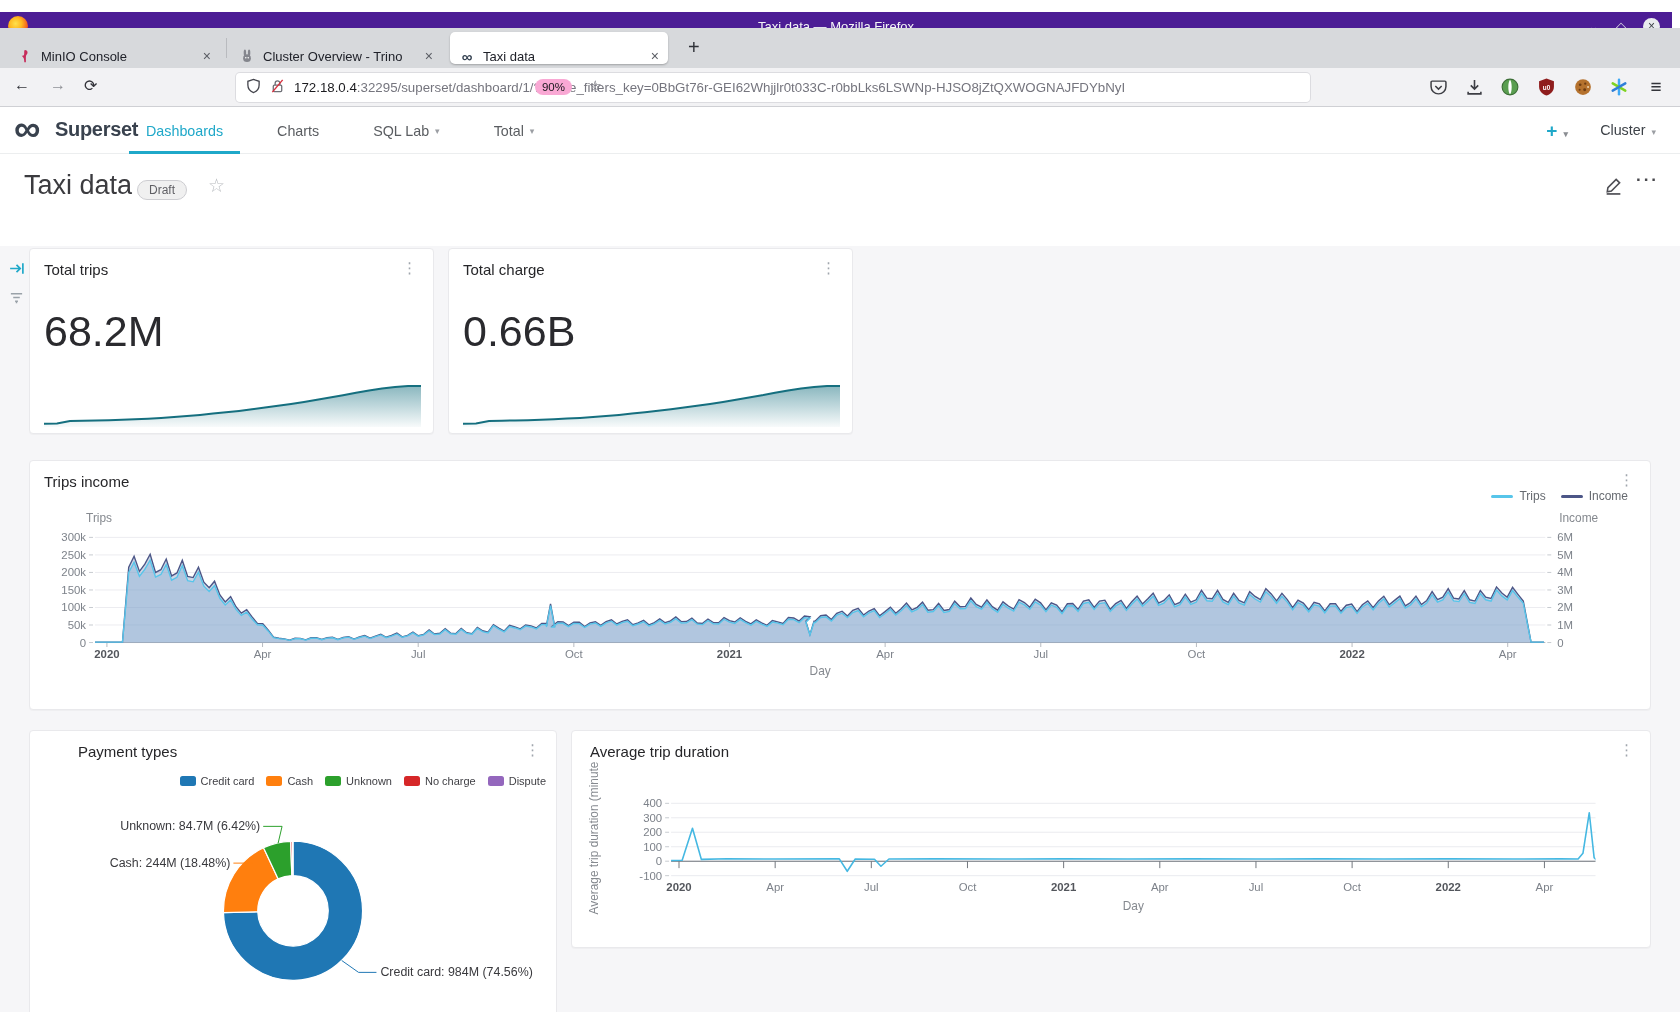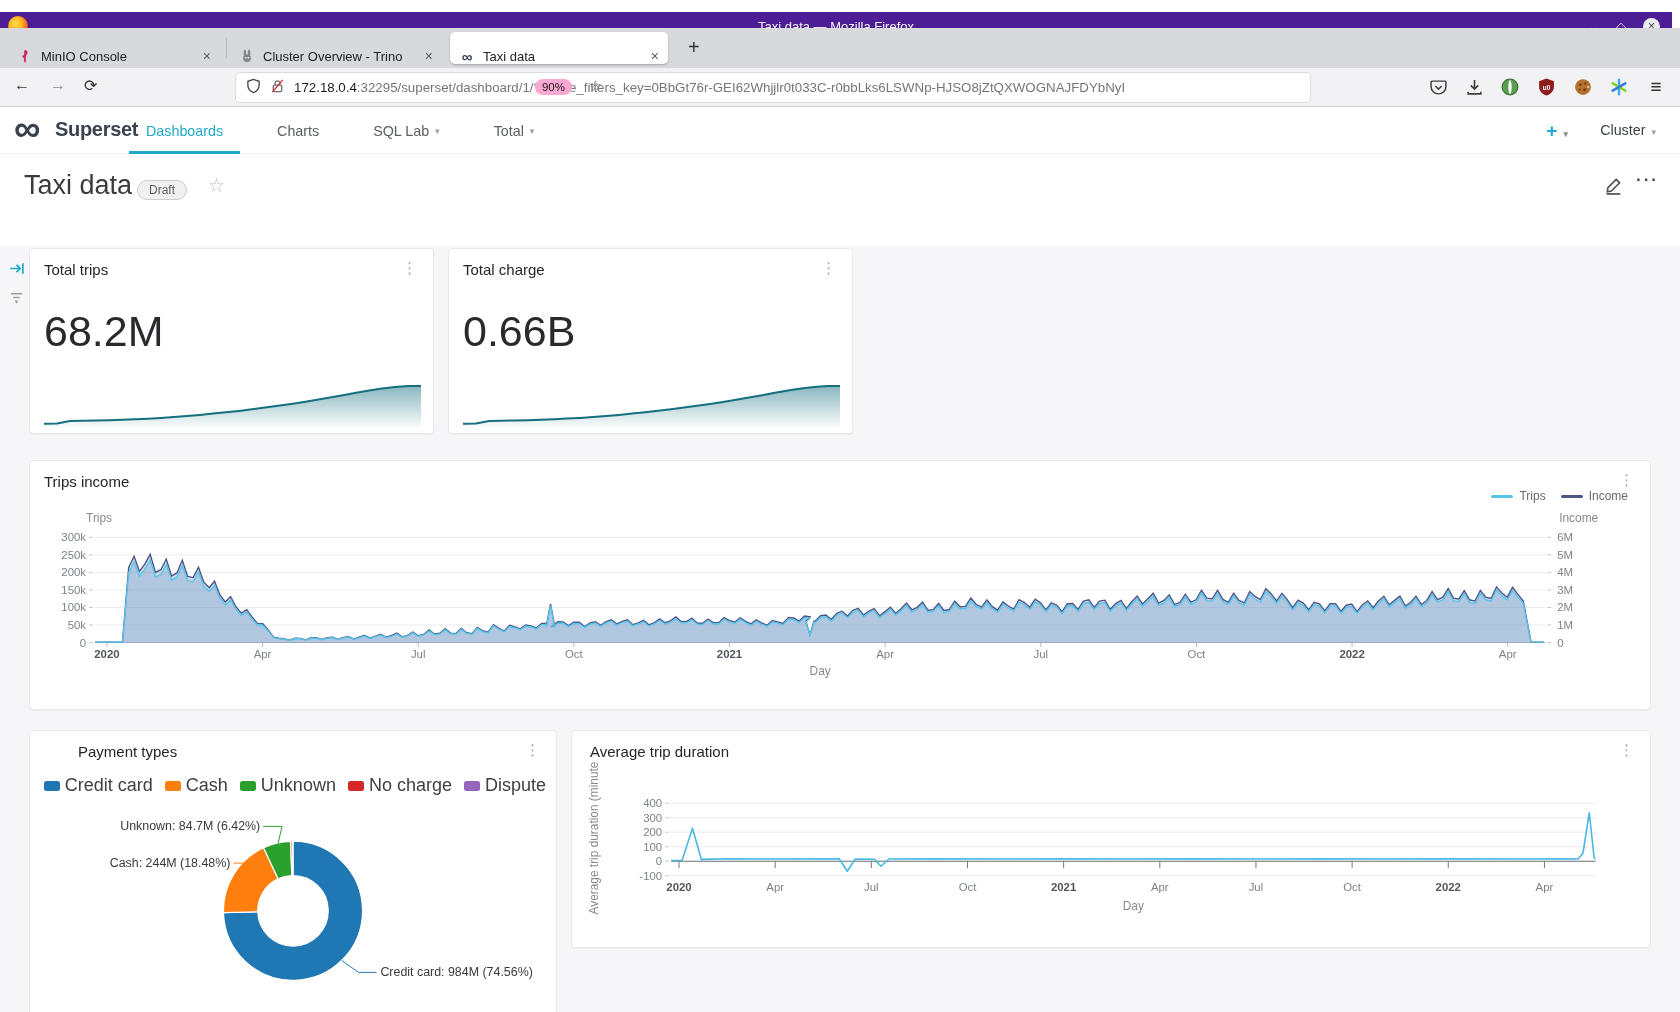--- a/index.html
+++ b/index.html
@@ -65,21 +65,21 @@
   .kebab { position:absolute; right:16px; top:10px; font-size:15px; color:#a0a6ad; letter-spacing:0; }
   .big-number { position:absolute; left:14px; top:58px; font-size:43px; color:#2a2a2e; }
   svg.fill { position:absolute; left:0; top:0; width:100%; height:100%; display:block; }
   .spark { position:absolute; left:12px; bottom:6px; width:381px; height:48px; }
 
   .ti-legend { position:absolute; right:22px; top:28px; display:flex; gap:15px; align-items:center; }
   .ti-legend .item { display:flex; align-items:center; gap:6px; font-size:12px; color:#666a70; }
   .ti-legend .dash { width:22px; height:3px; border-radius:2px; }
 
   .pay-legend { position:absolute; right:10px; top:44px; display:flex; gap:12px; align-items:center; }
-  .pay-legend .item { display:flex; align-items:center; gap:5px; font-size:18px; color:#3f3f44; }
+  .pay-legend .item { display:flex; align-items:center; gap:5px; font-size:11px; color:#3f3f44; }
   .pay-legend .sw { width:16px; height:10px; border-radius:2.5px; }
 
   text.ax  { font-family:"Liberation Sans",sans-serif; font-size:11.5px; fill:#7d828a; }
   text.axb { font-weight:bold; fill:#53565c; }
   text.axt { font-family:"Liberation Sans",sans-serif; font-size:12px; fill:#85898f; }
   text.ann { font-family:"Liberation Sans",sans-serif; font-size:12.5px; fill:#3a3a3e; }
 </style>
 </head>
 <body>
 

